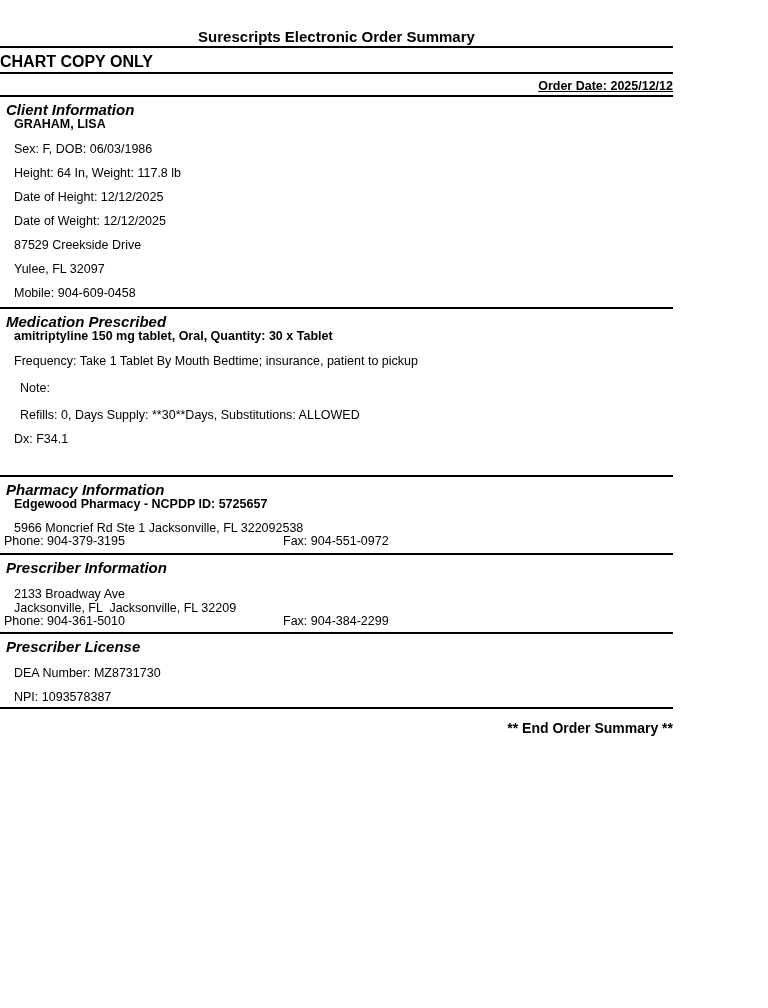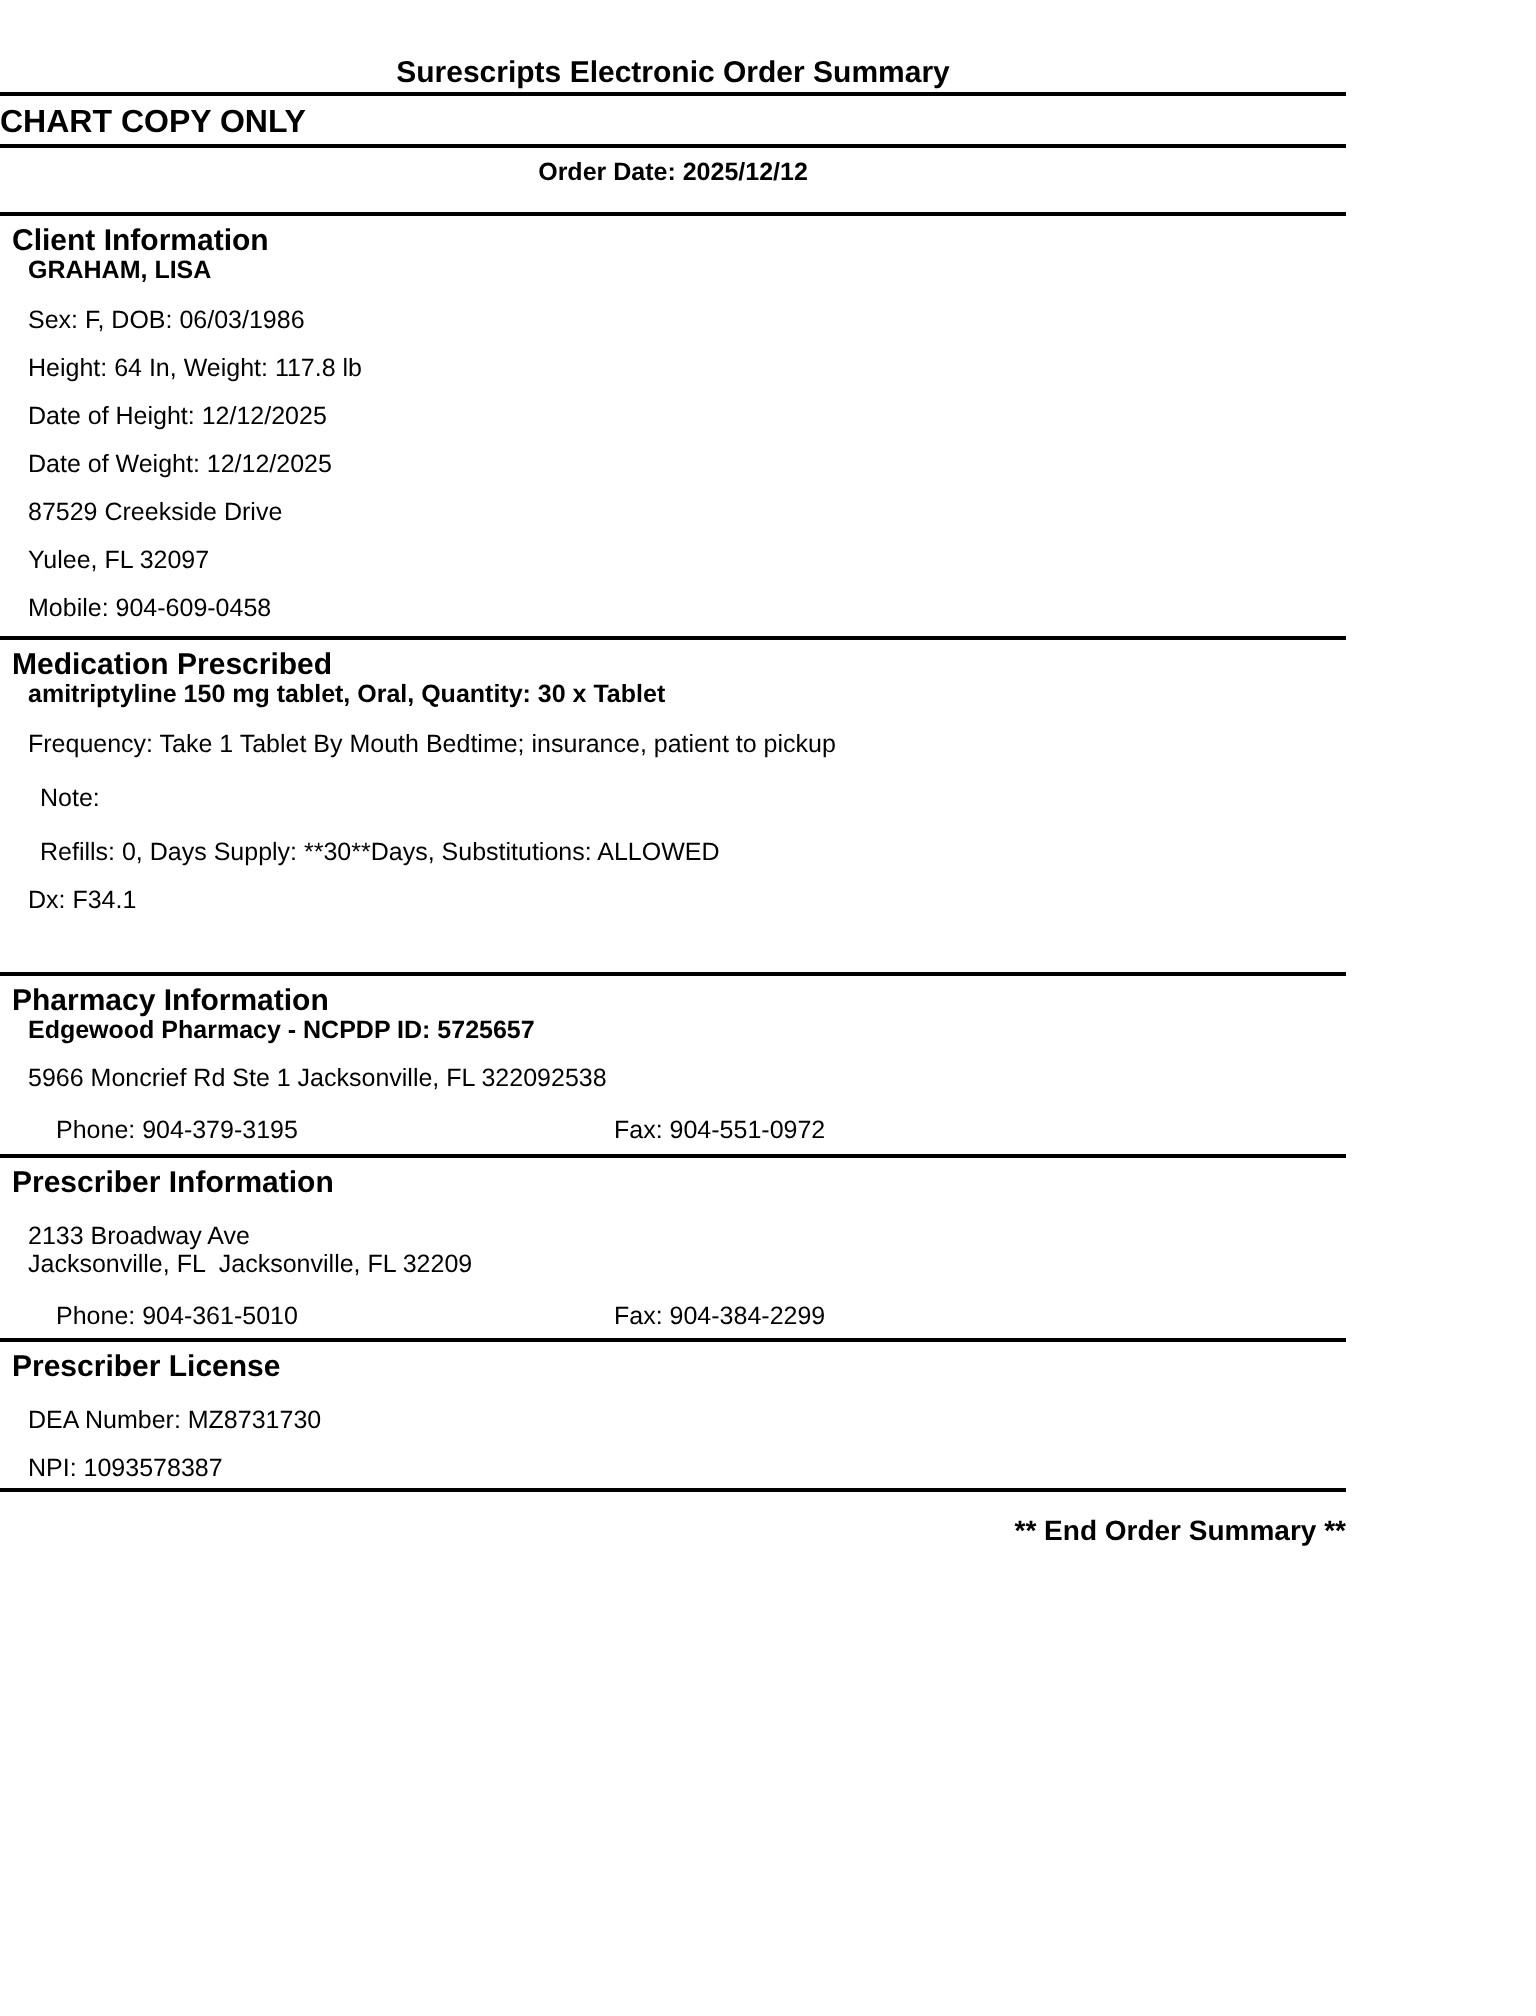--- a/index.html
+++ b/index.html
@@ -29,33 +29,35 @@
     width: 673px;
     text-align: left;
     font-size: 16px;
     font-weight: bold;
     line-height: 20px;
     margin-top: 4px;
   }
   .rule-m0 { margin-top: 0px; }
   .order-date {
     width: 673px;
-    text-align: center;
+    text-align: right;
     font-size: 12.5px;
     font-weight: bold;
     line-height: 14px;
     margin-top: 5px;
-    margin-bottom: 13px;
+    margin-bottom: 2px;
+    text-decoration: underline;
   }
   .section-heading {
     font-size: 15px;
     font-weight: bold;
     line-height: 17px;
     padding-left: 6px;
     margin-top: 4px;
+    font-style: italic;
   }
   .body-line {
     font-size: 12.5px;
     line-height: 13px;
     padding-left: 14px;
     margin-top: 11px;
     white-space: pre-wrap;
   }
   .body-bold {
     font-weight: bold;
@@ -66,24 +68,24 @@
   .rule-client { margin-top: 7px; }
   .rule-med { margin-top: 29px; }
   .rule-pharm { margin-top: 5px; }
   .rule-presc { margin-top: 4px; }
   .rule-lic { margin-top: 3px; }
   .two-line {
     line-height: 14px;
   }
   .phone-fax-row {
     display: flex;
-    padding-left: 28px;
+    padding-left: 4px;
     font-size: 12.5px;
     line-height: 13px;
-    margin-top: 13px;
+    margin-top: 0;
   }
   .phone-col { width: 279px; }
   .footer-line {
     width: 673px;
     text-align: right;
     font-size: 14px;
     font-weight: bold;
     line-height: 16px;
     margin-top: 11px;
   }

